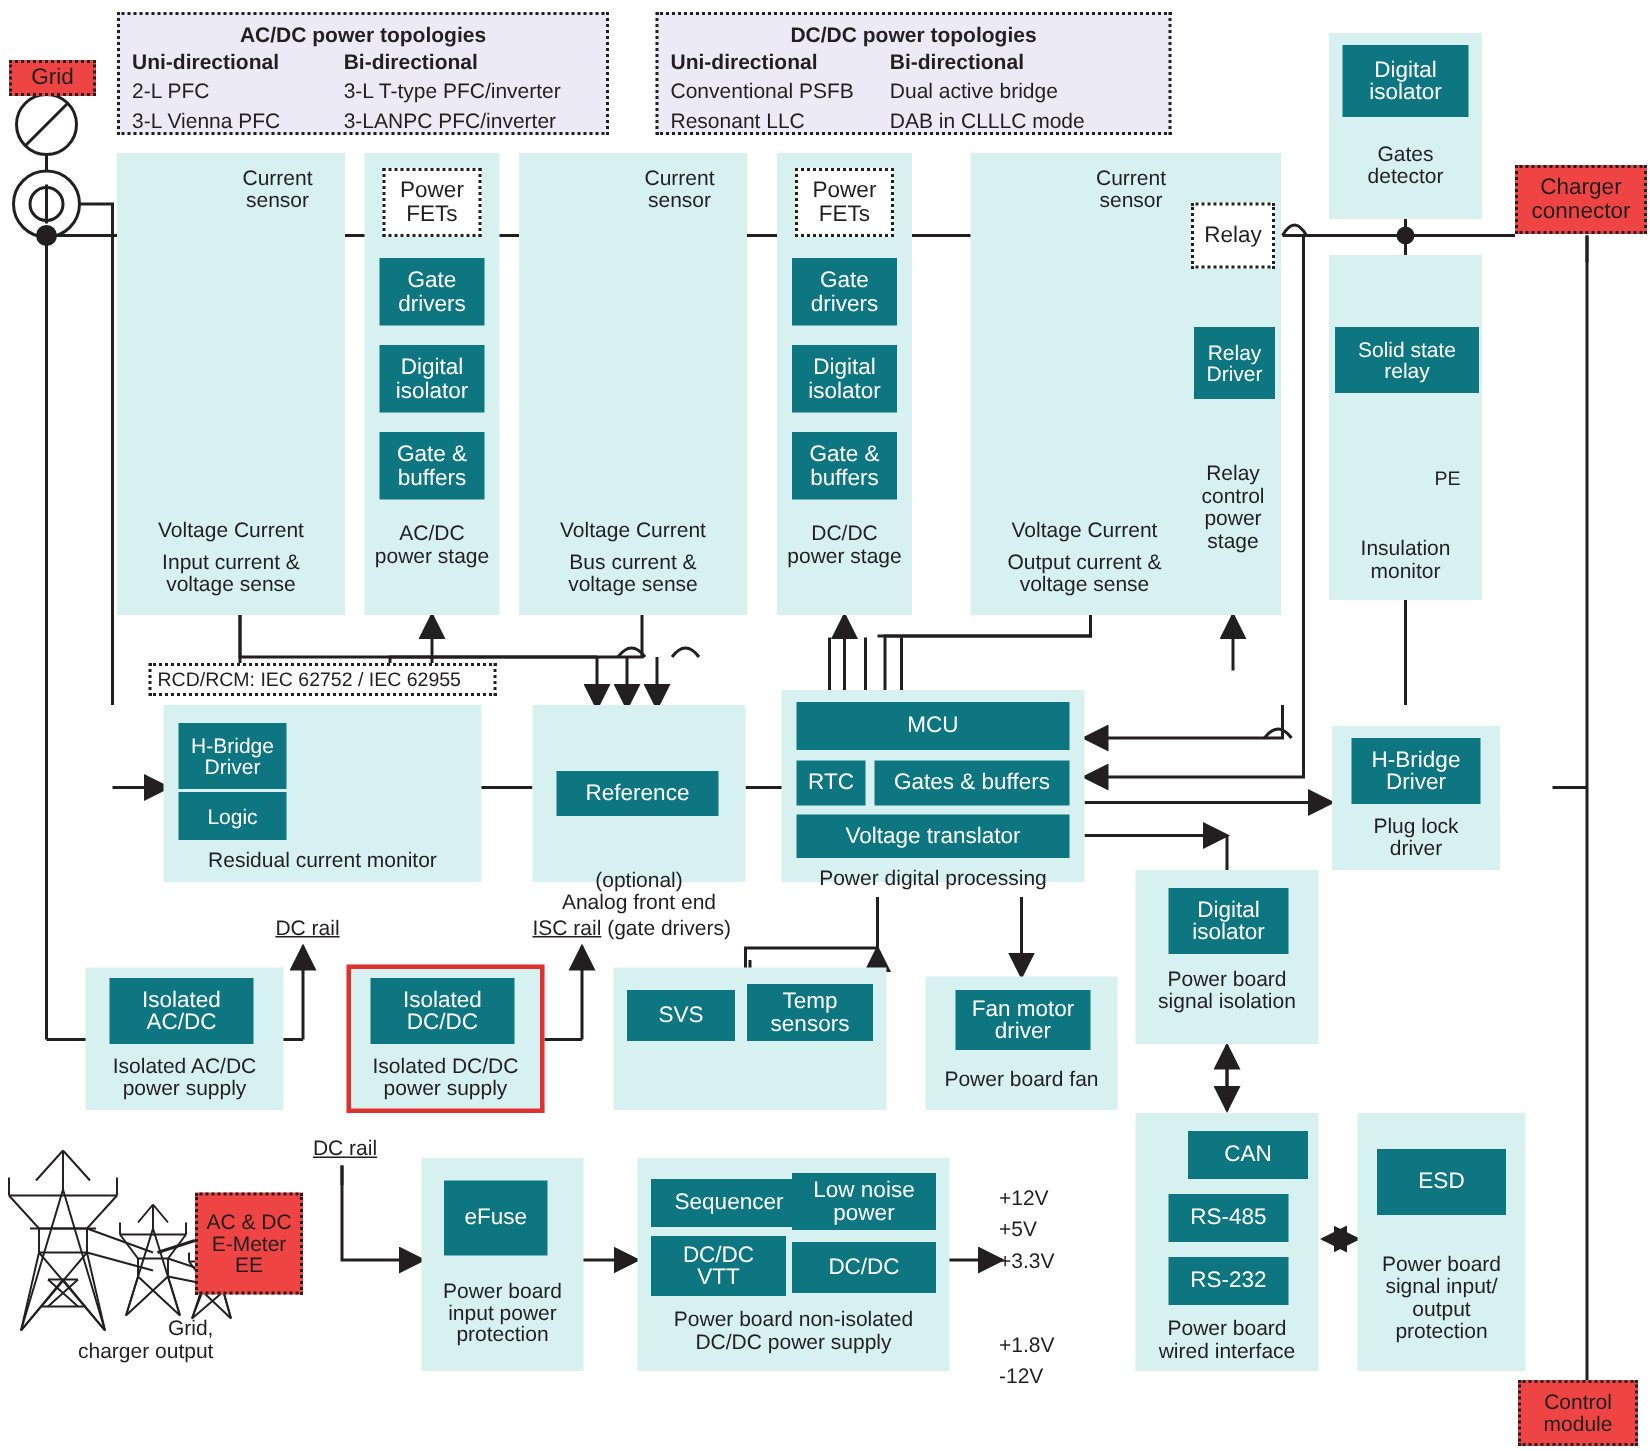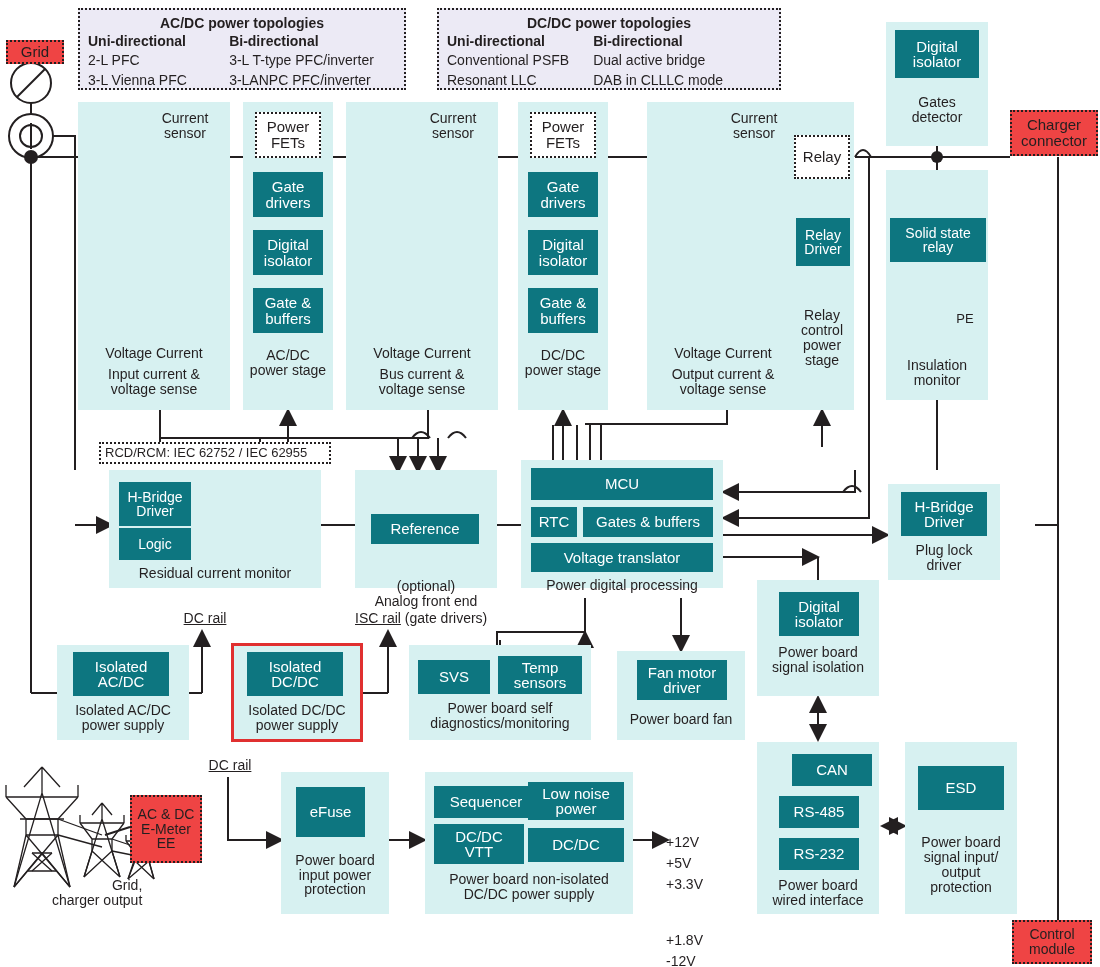--- a/index.html
+++ b/index.html
@@ -402,22 +402,20 @@
   <div class="abs panel red" style="left:231px;top:643px;width:132px;height:99px;"></div>
   <div class="abs chip" style="left:247px;top:652px;width:96px;height:44px;white-space:pre-line;">Isolated
 DC/DC</div>
   <div class="abs cap" style="left:231px;top:698px;width:132px;height:40px;white-space:pre-line;">Isolated DC/DC
 power supply</div>
 
   <div class="abs panel" style="left:409px;top:645px;width:182px;height:95px;"></div>
   <div class="abs chip" style="left:418px;top:660px;width:72px;height:34px;">SVS</div>
   <div class="abs chip" style="left:498px;top:656px;width:84px;height:38px;white-space:pre-line;">Temp
 sensors</div>
-  <div class="abs cap" style="left:409px;top:696px;width:182px;height:40px;white-space:pre-line;">Power board self
-diagnostics/monitoring</div>
 
   <div class="abs panel" style="left:617px;top:651px;width:128px;height:89px;"></div>
   <div class="abs chip" style="left:637px;top:660px;width:90px;height:40px;white-space:pre-line;">Fan motor
 driver</div>
   <div class="abs cap" style="left:617px;top:708px;width:128px;height:22px;">Power board fan</div>
 
   <div class="abs panel" style="left:281px;top:772px;width:108px;height:142px;"></div>
   <div class="abs chip" style="left:296px;top:787px;width:69px;height:50px;">eFuse</div>
   <div class="abs cap" style="left:281px;top:845px;width:108px;height:60px;white-space:pre-line;">Power board
 input power
@@ -427,21 +425,21 @@
   <div class="abs chip" style="left:434px;top:786px;width:104px;height:32px;">Sequencer</div>
   <div class="abs chip" style="left:528px;top:782px;width:96px;height:38px;white-space:pre-line;">Low noise
 power</div>
   <div class="abs chip" style="left:434px;top:824px;width:90px;height:40px;white-space:pre-line;">DC/DC
 VTT</div>
   <div class="abs chip" style="left:528px;top:828px;width:96px;height:34px;">DC/DC</div>
   <div class="abs cap" style="left:425px;top:866px;width:208px;height:42px;white-space:pre-line;">Power board non-isolated
 DC/DC power supply</div>
 
   <div class="abs" style="left:662px;top:788px;width:72px;height:106px;">
-    <div class="cap l" style="height:21px;padding-left:4px;margin-top:44px;">+12V</div>
+    <div class="cap l" style="height:21px;padding-left:4px;">+12V</div>
     <div class="cap l" style="height:21px;padding-left:4px;">+5V</div>
     <div class="cap l" style="height:21px;padding-left:4px;">+3.3V</div>
     <div class="cap l" style="height:21px;padding-left:4px;margin-top:35px;">+1.8V</div>
     <div class="cap l" style="height:21px;padding-left:4px;">-12V</div>
   </div>
 
   <div class="abs panel" style="left:757px;top:742px;width:122px;height:172px;"></div>
   <div class="abs chip" style="left:779px;top:754px;width:80px;height:32px;margin-left:13px;">CAN</div>
   <div class="abs chip" style="left:779px;top:796px;width:80px;height:32px;">RS-485</div>
   <div class="abs chip" style="left:779px;top:838px;width:80px;height:32px;">RS-232</div>

